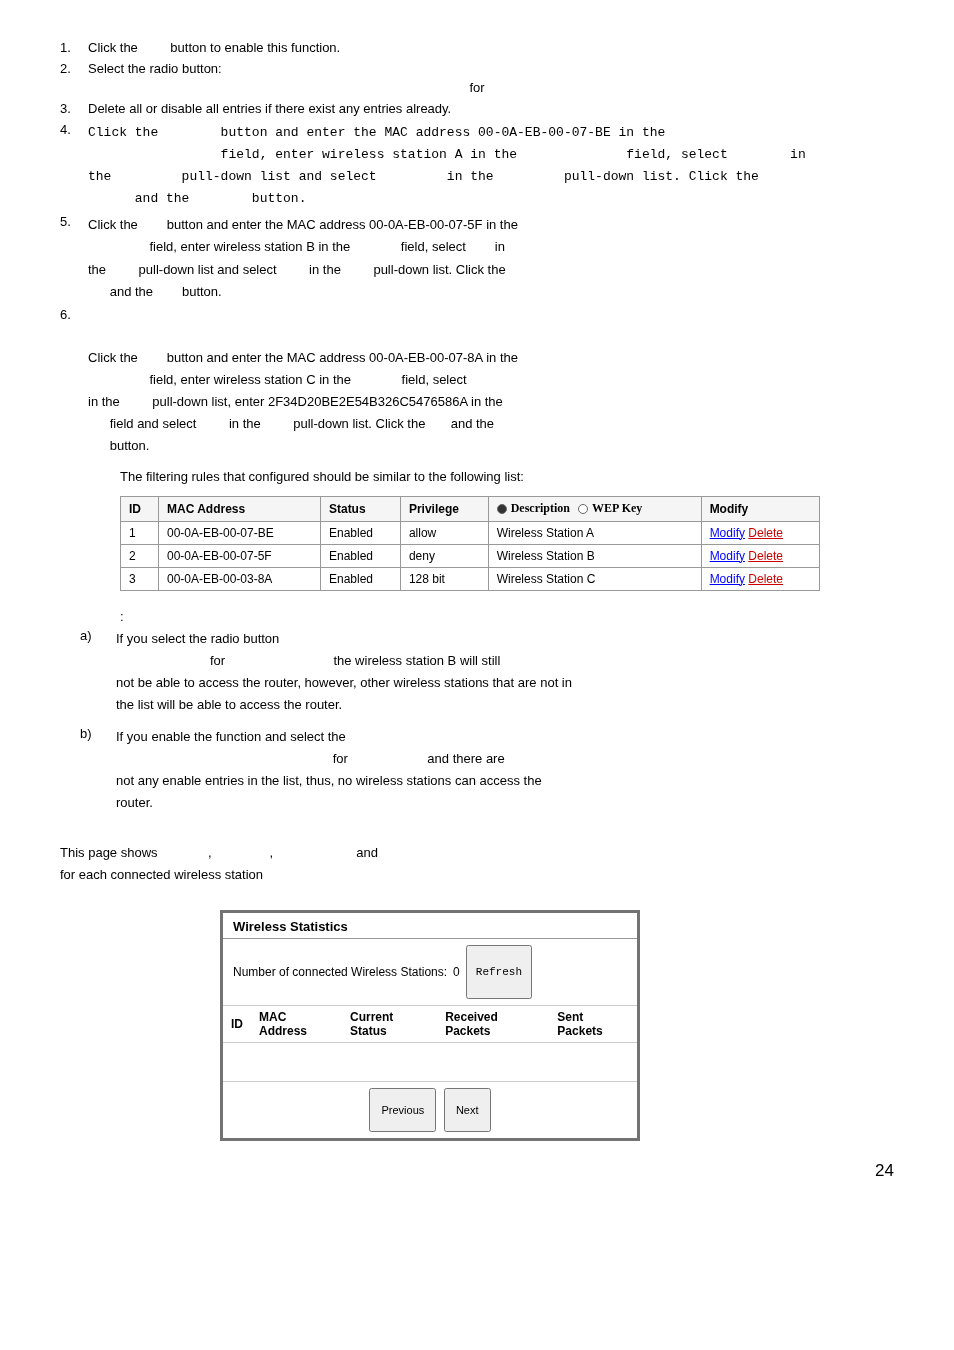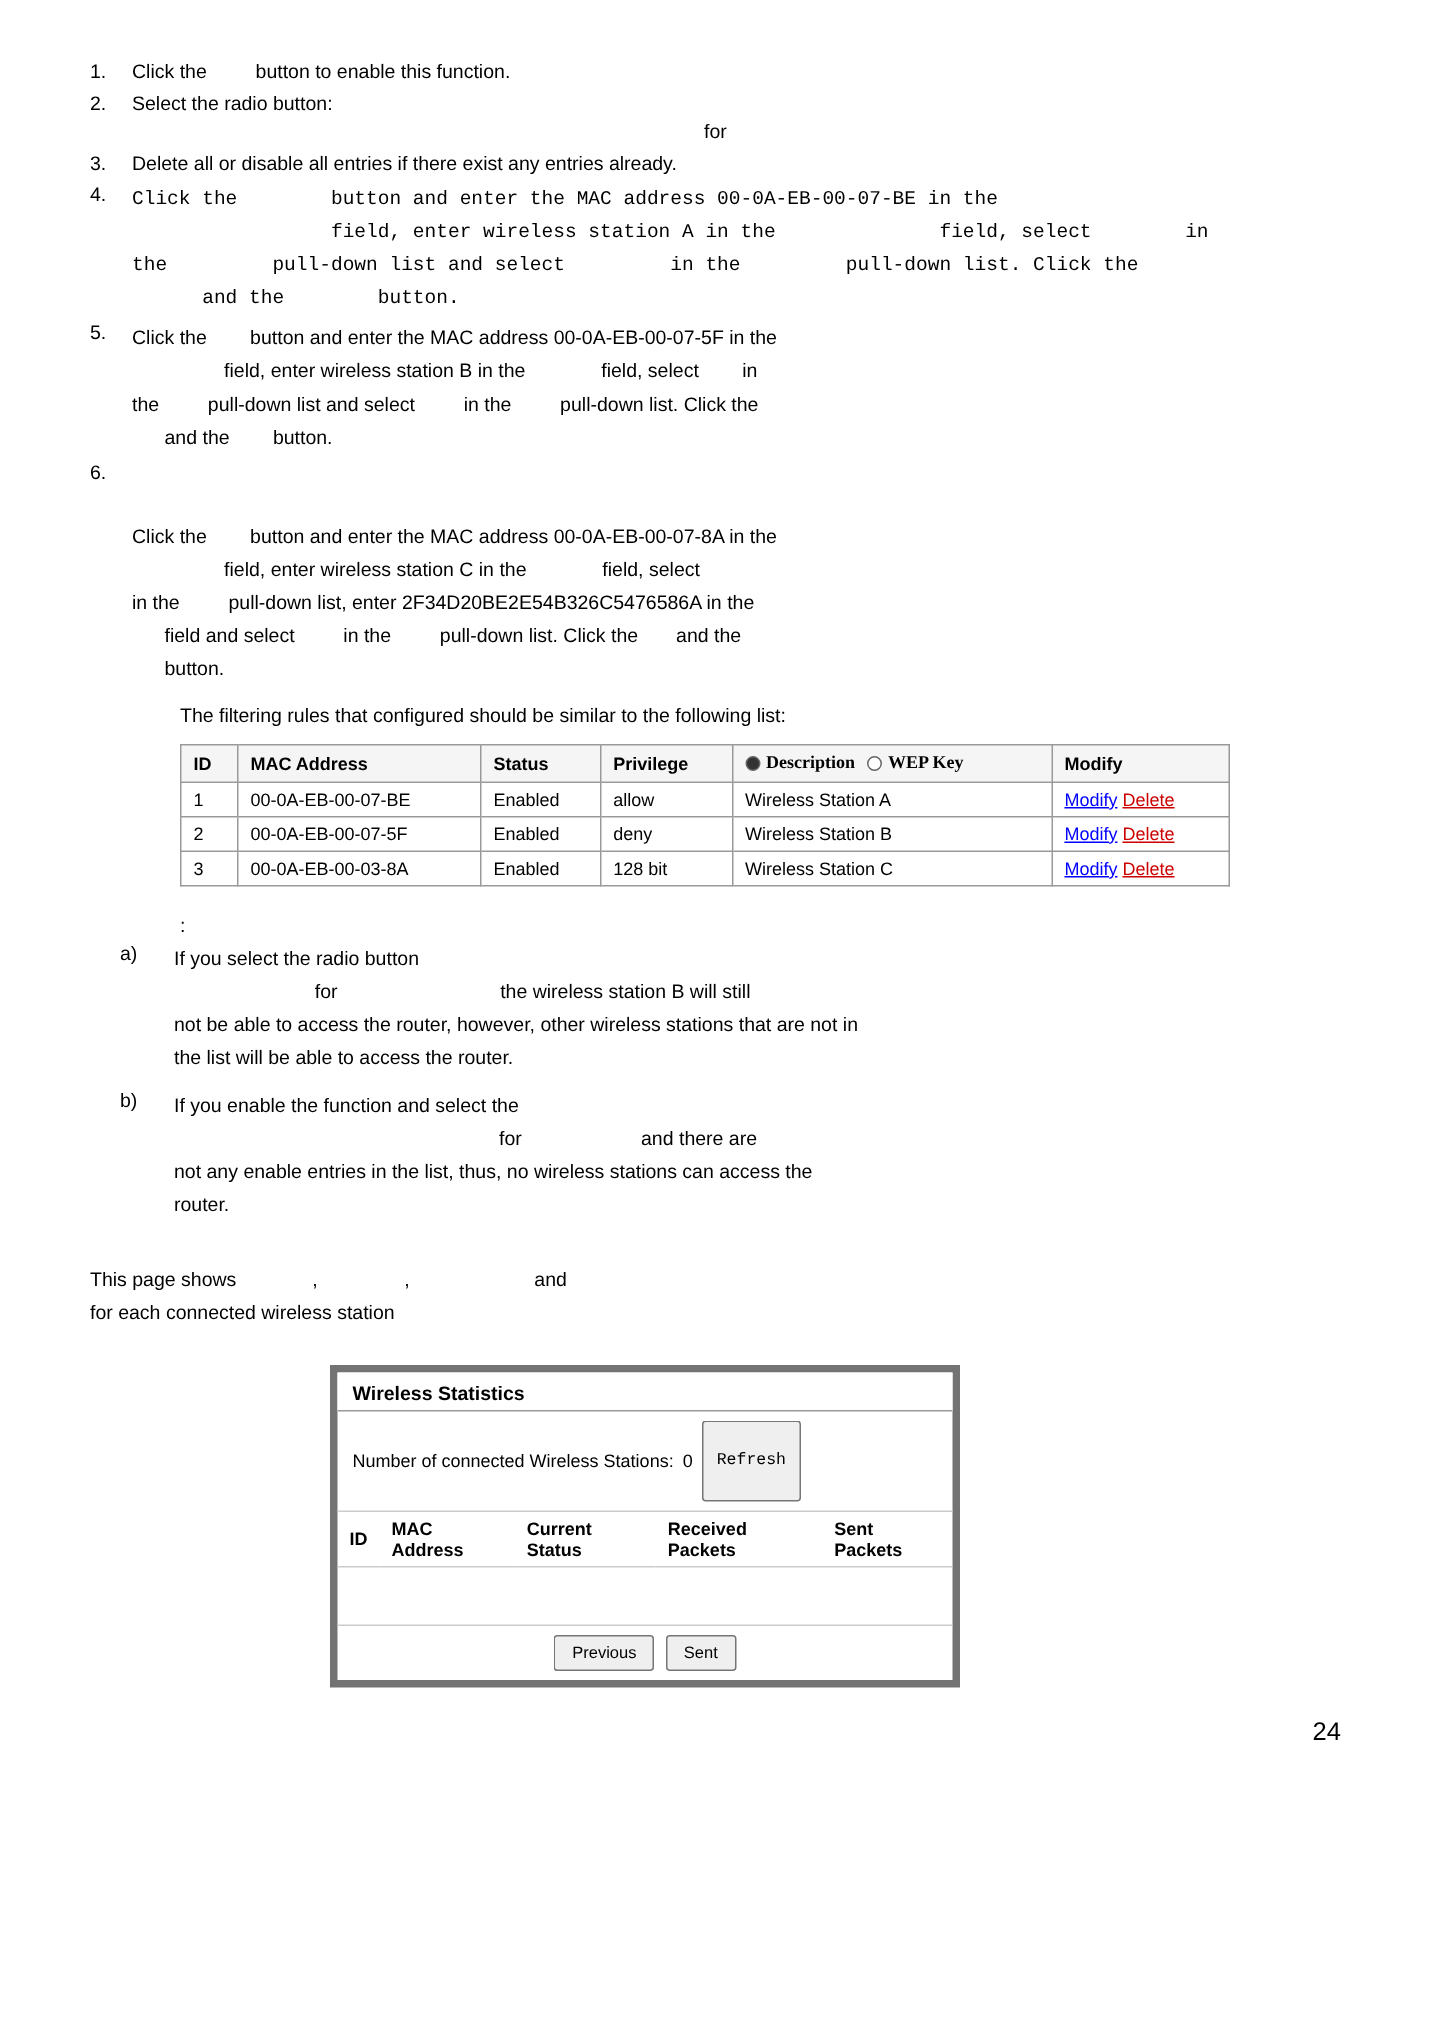--- a/index.html
+++ b/index.html
@@ -28,21 +28,21 @@
     .filter-table th {
       background: #f5f5f5;
       font-weight: bold;
     }
     .link { color: #00f; text-decoration: underline; cursor: pointer; }
     .link-red { color: #c00; text-decoration: underline; cursor: pointer; }
 
     
     .ws-outer { margin: 8px 0 8px 160px; }
     .ws-box {
-      border: 5px solid #737373;
+      border: 3px solid #737373;
       width: 420px;
       padding: 0;
     }
     .ws-title {
       font-weight: bold;
       font-size: 13px;
       padding: 6px 10px 4px 10px;
       border-bottom: 1px solid #999;
       background: #fff;
     }
@@ -74,21 +74,21 @@
     .ws-inner-table td {
       padding: 4px 8px;
     }
     .ws-nav {
       padding: 6px;
       text-align: center;
       border-top: 1px solid #ccc;
     }
     .ws-nav button {
       font-size: 11px;
-      padding: 4px 10px;
+      padding: 14px 10px;
       margin: 0 2px;
       cursor: pointer;
     }
     .page-num {
       text-align: right;
       margin-top: 20px;
       font-size: 17px;
     }
     .radio-dot { display: inline-block; width: 10px; height: 10px; border-radius: 50%; border: 1px solid #666; background: #fff; vertical-align: middle; margin-right: 2px; }
     .radio-dot.filled { background: #333; }
@@ -256,18 +256,18 @@
         </tr>
       </thead>
       <tbody>
         <tr>
           <td colspan="5" style="padding:12px 8px;">&nbsp;</td>
         </tr>
       </tbody>
     </table>
     <div class="ws-nav">
       <button>Previous</button>
-      <button>Sent</button>
+      <button>Next</button>
     </div>
   </div>
 </div>
 
 <div class="page-num">24</div>
 
 </body></html>

